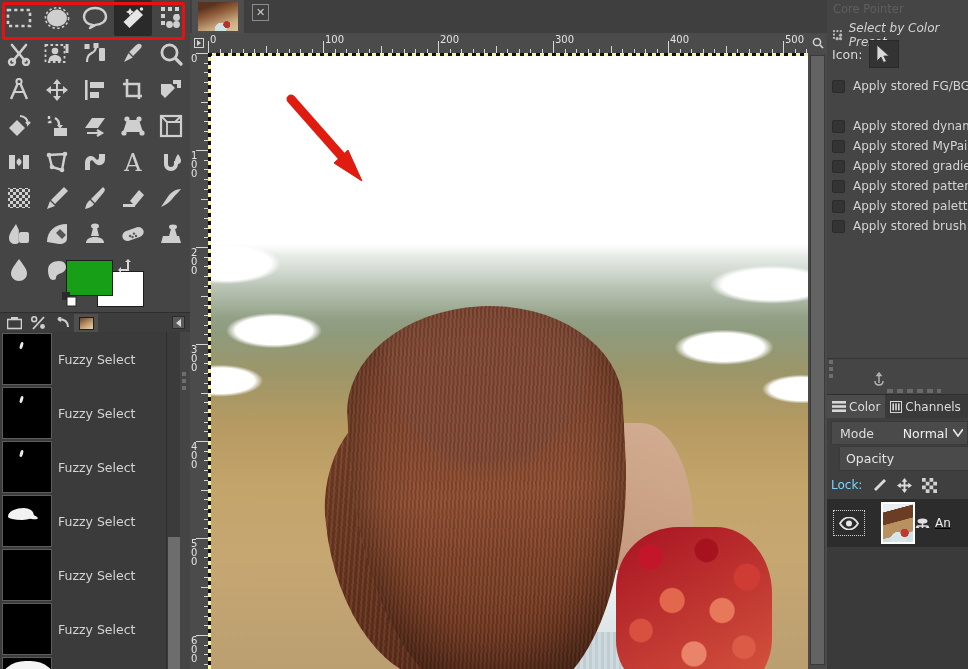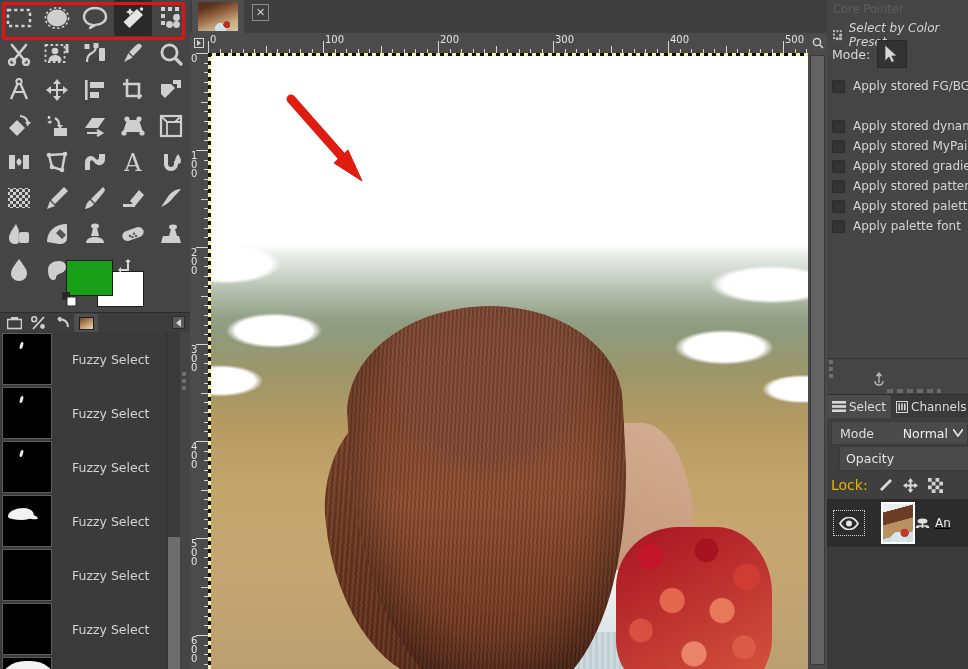--- a/index.html
+++ b/index.html
@@ -118,21 +118,21 @@
   .hist-thumb {
     width: 50px; height: 52px;
     margin-left: 2px;
     background: #000;
     border: 1px solid #5c5c5c;
     position: relative;
     overflow: hidden;
     flex-shrink: 0;
   }
   .hist-label {
-    margin-left: 20px;
+    margin-left: 6px;
     color: #d4d4d4;
     font-size: 12.5px;
     white-space: nowrap;
   }
   
   .mk-dot {
     position: absolute; left: 17px; top: 8px;
     width: 3px; height: 7px;
     background: #e9e9e9;
     transform: rotate(18deg);
@@ -506,21 +506,21 @@
     background: #4a4a4a;
     border: 1px solid #3a3a3a;
     display: flex; align-items: center;
   }
   #opacity-label { color: #e4e4e4; font-size: 12.5px; margin-left: 6px; }
   #lock-row {
     position: absolute; left: 4px; top: 79px;
     height: 22px;
     display: flex; align-items: center; gap: 10px;
   }
-  #lock-label { color: #eab308; font-size: 14px; }
+  #lock-label { color: #7dd3fc; font-size: 12px; }
   #layer-item {
     position: absolute; left: 0; top: 104px;
     width: 141px; height: 48px;
     background: #2c2c2c;
     display: flex; align-items: center; text-decoration: underline;
   }
   #layer-eye {
     width: 32px; height: 26px;
     margin-left: 6px;
     border: 1px dotted #cfcfcf;
@@ -1130,21 +1130,21 @@
             <rect x="2" y="15" width="4" height="4"></rect>
             <circle cx="17.5" cy="11.5" r="3.2"></circle>
               <circle cx="17.5" cy="18.5" r="3.2"></circle>
               <circle cx="10.5" cy="18.5" r="3.2"></circle>
           </g>
         </svg>
         <span id="dev-preset-label">Select by Color Preset</span>
       </div>
 
       <div id="dev-icon-row">
-        <span id="dev-icon-label">Mode:</span>
+        <span id="dev-icon-label">Icon:</span>
         <div id="dev-icon-btn">
           <svg width="16" height="18" viewBox="0 0 16 18">
             <path d="M1 0 L1 16 L5 12 L7.6 17.5 L10.4 16.2 L7.8 11 L13 11 Z" fill="#d9d9d9" stroke="#3a3a3a" stroke-width="0.8"></path>
           </svg>
         </div>
       </div>
 
       <div class="chk-row" style="top:76px">
         <span class="chk-box"></span>
         <span class="chk-lab">Apply stored FG/BG</span>
@@ -1164,21 +1164,21 @@
       <div class="chk-row" style="top:176px">
         <span class="chk-box"></span>
         <span class="chk-lab">Apply stored pattern</span>
       </div>
       <div class="chk-row" style="top:196px">
         <span class="chk-box"></span>
         <span class="chk-lab">Apply stored palette</span>
       </div>
       <div class="chk-row" style="top:216px">
         <span class="chk-box"></span>
-        <span class="chk-lab">Apply palette font</span>
+        <span class="chk-lab">Apply stored brush</span>
       </div>
 
       <div id="dev-sep"></div>
       <svg id="dev-anchor" viewBox="0 0 14 14">
         <path d="M7 1 L9 3.5 H5z M7 3 v8 M3 9 c0 2.5 1.8 4 4 4 s4-1.5 4-4" fill="none" stroke="#b6b6b6" stroke-width="1.4"></path>
       </svg>
     </div>
 
     <div id="dock-handle">
         <i></i>
@@ -1190,21 +1190,21 @@
     <div id="layers-dock">
       <div id="layer-tabs">
         <div class="layer-tab selected">
           <svg width="14" height="12" viewBox="0 0 14 12">
             <g fill="#d8d8d8">
                 <rect y="0" width="14" height="2.6"></rect>
                 <rect y="4.2" width="14" height="2.6"></rect>
                 <rect y="8.4" width="14" height="2.6"></rect>
               </g>
           </svg>
-          <span>Select</span>
+          <span>Color</span>
         </div>
         <div class="layer-tab">
           <svg width="12" height="12" viewBox="0 0 12 12">
             <rect x="0.5" y="0.5" width="11" height="11" fill="none" stroke="#d8d8d8"></rect>
             <g fill="#d8d8d8">
                 <rect x="2.4" y="2.4" width="1.6" height="7"></rect>
                 <rect x="5.2" y="2.4" width="1.6" height="7"></rect>
                 <rect x="8" y="2.4" width="1.6" height="7"></rect>
               </g>
           </svg>

